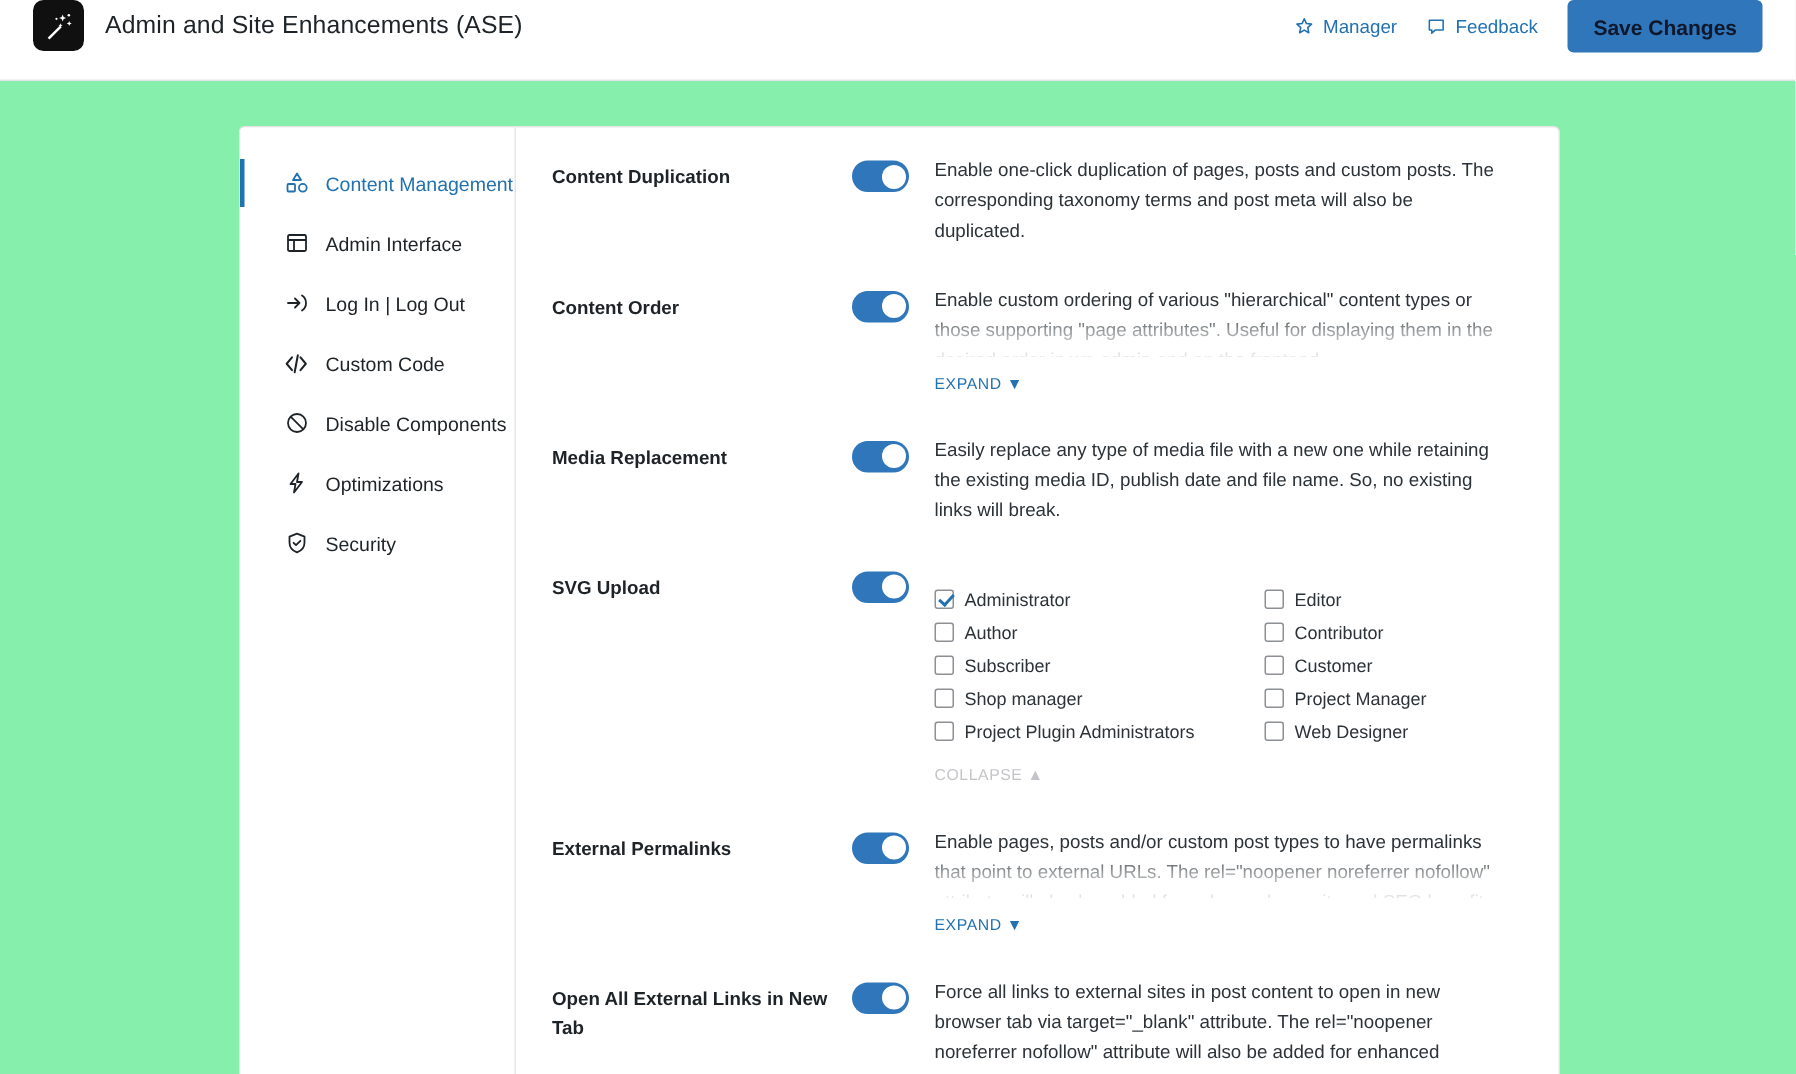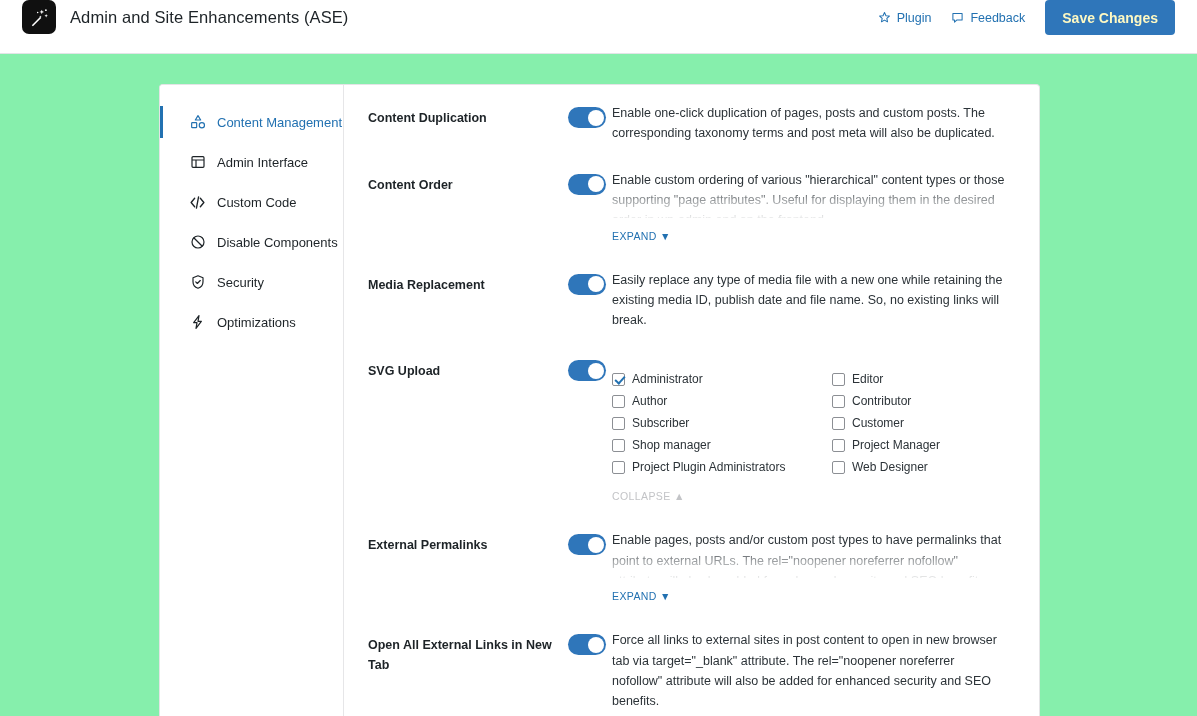--- a/index.html
+++ b/index.html
@@ -48,21 +48,21 @@
     display: inline-flex; align-items: center; gap: 6px;
     color: #2271b1;
     font-size: 12.5px;
     text-decoration: none;
     cursor: pointer;
     white-space: nowrap;
   }
   .hlink svg { display: block; }
   .save-btn {
     background: #2f76ba;
-    color: #fef9c3;
+    color: #0f172a;
     border: none;
     border-radius: 4px;
     font-size: 14px;
     font-weight: bold;
     padding: 0 17px;
     height: 35px;
     cursor: pointer;
     font-family: "Liberation Sans", sans-serif;
     white-space: nowrap;
   }
@@ -134,21 +134,21 @@
     margin-bottom: 26px;
   }
   .row-label {
     flex: 0 0 200px;
     font-size: 12.5px;
     font-weight: bold;
     color: #1d2327;
     line-height: 1.55;
     padding-top: 6px;
   }
-  .row-body { flex: 1 1 auto; display: flex; gap: 6px; }
+  .row-body { flex: 1 1 auto; display: flex; gap: 17px; }
 
   .toggle {
     flex: 0 0 38px;
     width: 38px; height: 21px;
     border-radius: 11px;
     background: #2f76ba;
     position: relative;
     cursor: pointer;
     margin-top: 4px;
   }
@@ -239,21 +239,21 @@
     <span class="app-title">Admin and Site Enhancements (ASE)</span>
   </div>
 
   <div class="topbar-right">
     <a class="hlink">
       <span>
         <svg width="13" height="13" viewBox="0 0 24 24" fill="none" stroke="#2271b1" stroke-width="1.9" stroke-linejoin="round">
           <path d="M12 2.8 l2.7 5.9 6.3 .7 -4.7 4.3 1.3 6.3 -5.6 -3.2 -5.6 3.2 1.3 -6.3 -4.7 -4.3 6.3 -.7 z"></path>
         </svg>
       </span>
-      <span>Plugin</span>
+      <span>Manager</span>
     </a>
     <a class="hlink">
       <span>
         <svg width="13" height="13" viewBox="0 0 24 24" fill="none" stroke="#2271b1" stroke-width="1.9" stroke-linejoin="round">
           <path d="M3.5 4.5 h17 v12 h-9.5 l-4.5 4 v-4 h-3 z"></path>
         </svg>
       </span>
       <span>Feedback</span>
     </a>
     <button class="save-btn">Save Changes</button>
@@ -278,20 +278,29 @@
       <div class="nav-item">
         <span class="nicon">
           <svg width="16" height="16" viewBox="0 0 24 24" fill="none" stroke="#1d2327" stroke-width="1.8" stroke-linejoin="round">
             <rect x="3" y="4" width="18" height="16" rx="1.5"></rect>
               <path d="M3 9 h18 M9 9 v11"></path>
           </svg>
         </span>
         <span>Admin Interface</span>
       </div>
 
+      <div class="nav-item">
+        <span class="nicon">
+          <svg width="16" height="16" viewBox="0 0 24 24" fill="none" stroke="#1d2327" stroke-width="1.8" stroke-linecap="round" stroke-linejoin="round">
+            <path d="M3 12 h11 M10 7.5 l4.5 4.5 -4.5 4.5"></path>
+              <path d="M17 4.5 a9 9 0 0 1 0 15"></path>
+          </svg>
+        </span>
+        <span>Log In | Log Out</span>
+      </div>
 
       <div class="nav-item">
         <span class="nicon">
           <svg width="17" height="17" viewBox="0 0 24 24" fill="none" stroke="#1d2327" stroke-width="1.9" stroke-linecap="round" stroke-linejoin="round">
             <path d="M8 6 L3 12 l5 6 M16 6 l5 6 -5 6 M13.5 4 l-3 16"></path>
           </svg>
         </span>
         <span>Custom Code</span>
       </div>
 
@@ -300,37 +309,37 @@
           <svg width="16" height="16" viewBox="0 0 24 24" fill="none" stroke="#1d2327" stroke-width="1.8">
             <circle cx="12" cy="12" r="9"></circle>
               <path d="M5.6 5.6 L18.4 18.4"></path>
           </svg>
         </span>
         <span>Disable Components</span>
       </div>
 
       <div class="nav-item">
         <span class="nicon">
+          <svg width="16" height="16" viewBox="0 0 24 24" fill="none" stroke="#1d2327" stroke-width="1.8" stroke-linejoin="round">
+            <path d="M13.5 2.5 L5.5 13 h5 l-1.5 8.5 8 -10.5 h-5 z"></path>
+          </svg>
+        </span>
+        <span>Optimizations</span>
+      </div>
+
+      <div class="nav-item">
+        <span class="nicon">
           <svg width="16" height="16" viewBox="0 0 24 24" fill="none" stroke="#1d2327" stroke-width="1.8" stroke-linecap="round" stroke-linejoin="round">
             <path d="M12 2.6 l7.5 3 v6 c0 5 -3.4 8.4 -7.5 9.8 -4.1 -1.4 -7.5 -4.8 -7.5 -9.8 v-6 z"></path>
               <path d="M8.6 11.8 l2.4 2.4 4.4 -4.4"></path>
           </svg>
         </span>
         <span>Security</span>
       </div>
 
-      <div class="nav-item">
-        <span class="nicon">
-          <svg width="16" height="16" viewBox="0 0 24 24" fill="none" stroke="#1d2327" stroke-width="1.8" stroke-linejoin="round">
-            <path d="M13.5 2.5 L5.5 13 h5 l-1.5 8.5 8 -10.5 h-5 z"></path>
-          </svg>
-        </span>
-        <span>Optimizations</span>
-      </div>
-
     </nav>
 
     <div class="content">
 
       <div class="row">
         <div class="row-label">Content Duplication</div>
         <div class="row-body">
           <div class="toggle"></div>
           <div class="desc-wrap">
             <div class="desc">Enable one-click duplication of pages, posts and custom posts. The corresponding taxonomy terms and post meta will also be duplicated.</div>

